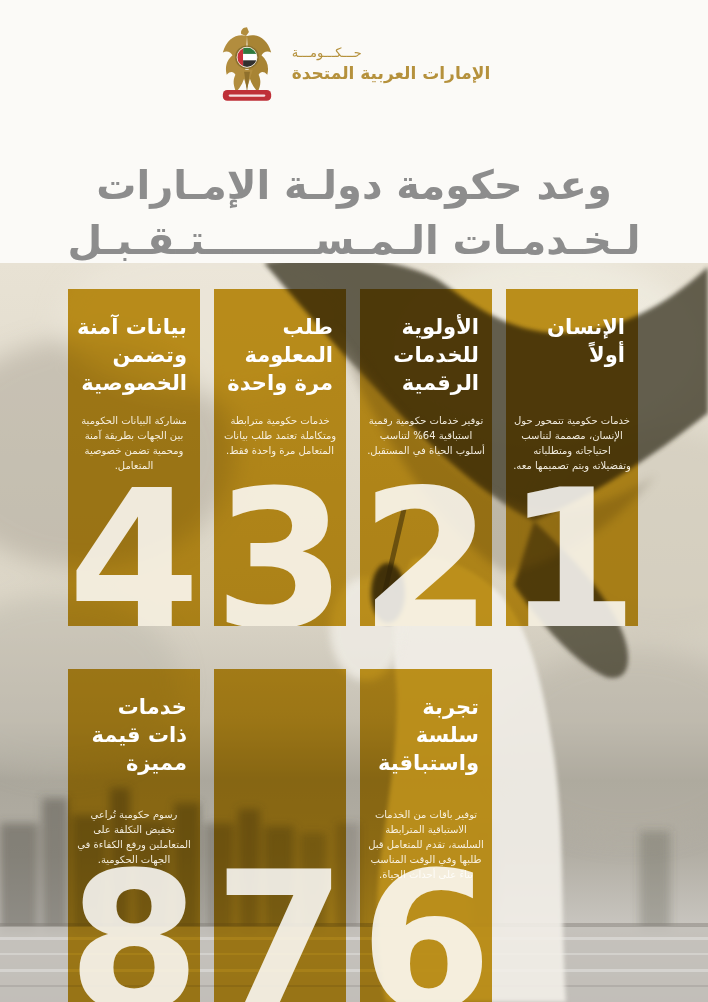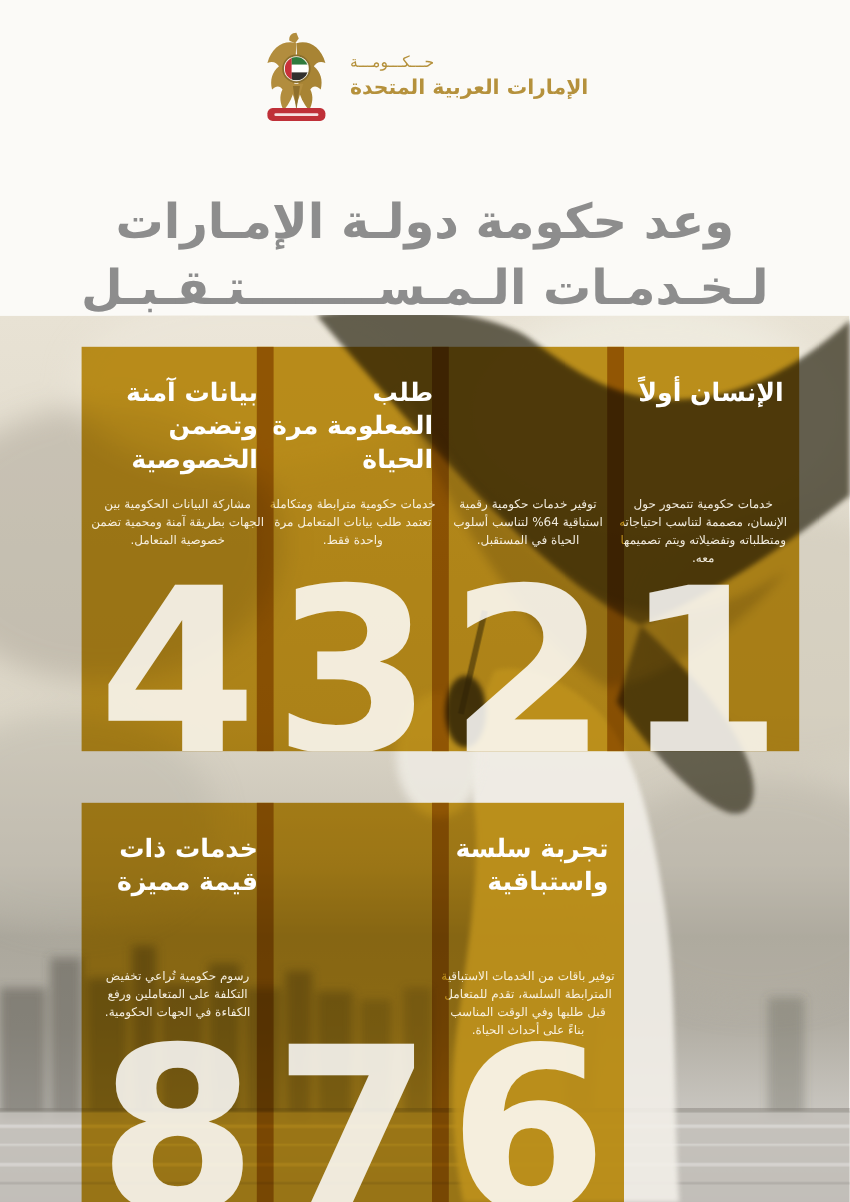--- a/index.html
+++ b/index.html
@@ -17,21 +17,21 @@
   .header{position:absolute;top:0;left:0;width:708px;height:263px;background:#fbfaf7;}
   .logo{position:absolute;top:24px;left:0;width:100%;display:flex;justify-content:center;align-items:center;gap:16px;}
   .emblem{width:58px;height:80px;flex:0 0 auto;}
   .logo-text{color:#b5913c;direction:rtl;text-align:left;}
   .logo-line1{font-size:13px;letter-spacing:.5px;}
   .logo-line2{font-size:17px;font-weight:bold;margin-top:3px;}
   .title{position:absolute;top:116px;left:0;width:100%;text-align:center;direction:rtl;
          color:#8d8d8d;font-weight:bold;font-size:40px;line-height:55px;margin-top:42px;}
 
   
-  .card{position:absolute;width:160px;overflow:hidden;}
+  .card{position:absolute;width:132px;overflow:hidden;}
   .row1{top:289px;height:337px;}
   .row2{top:669px;height:339px;}
   .col1{left:506px;} .col2{left:360px;} .col3{left:214px;} .col4{left:68px;}
   .card-bg{position:absolute;inset:0;background:#c89b1e;mix-blend-mode:multiply;}
   .card-title{position:absolute;top:24px;right:13px;left:6px;direction:rtl;text-align:right;
               color:#ffffff;font-weight:bold;font-size:21px;line-height:28px;}
   .card-body{position:absolute;left:7px;right:7px;direction:rtl;text-align:center;
              color:#fdf8ed;font-size:10px;line-height:15px;opacity:.93;}
   .row1 .card-body{top:124px;}
   .row2 .card-body{top:138px;}
@@ -163,26 +163,27 @@
   </div>
 
   <div class="card row1 col1">
     <div class="card-bg"></div>
     <div class="card-title">الإنسان أولاً</div>
     <div class="card-body">خدمات حكومية تتمحور حول الإنسان، مصممة لتناسب احتياجاته ومتطلباته وتفضيلاته ويتم تصميمها معه.</div>
     <div class="card-num">1</div>
   </div>
   <div class="card row1 col2">
     <div class="card-bg"></div>
+    <div class="card-title">الأولوية للخدمات الرقمية</div>
     <div class="card-body">توفير خدمات حكومية رقمية استباقية 64% لتناسب أسلوب الحياة في المستقبل.</div>
     <div class="card-num">2</div>
   </div>
   <div class="card row1 col3">
     <div class="card-bg"></div>
-    <div class="card-title">طلب المعلومة مرة الحياة</div>
+    <div class="card-title">طلب المعلومة مرة واحدة</div>
     <div class="card-body">خدمات حكومية مترابطة ومتكاملة تعتمد طلب بيانات المتعامل مرة واحدة فقط.</div>
     <div class="card-num">3</div>
   </div>
   <div class="card row1 col4">
     <div class="card-bg"></div>
     <div class="card-title">بيانات آمنة وتضمن الخصوصية</div>
     <div class="card-body">مشاركة البيانات الحكومية بين الجهات بطريقة آمنة ومحمية تضمن خصوصية المتعامل.</div>
     <div class="card-num">4</div>
   </div>
 

